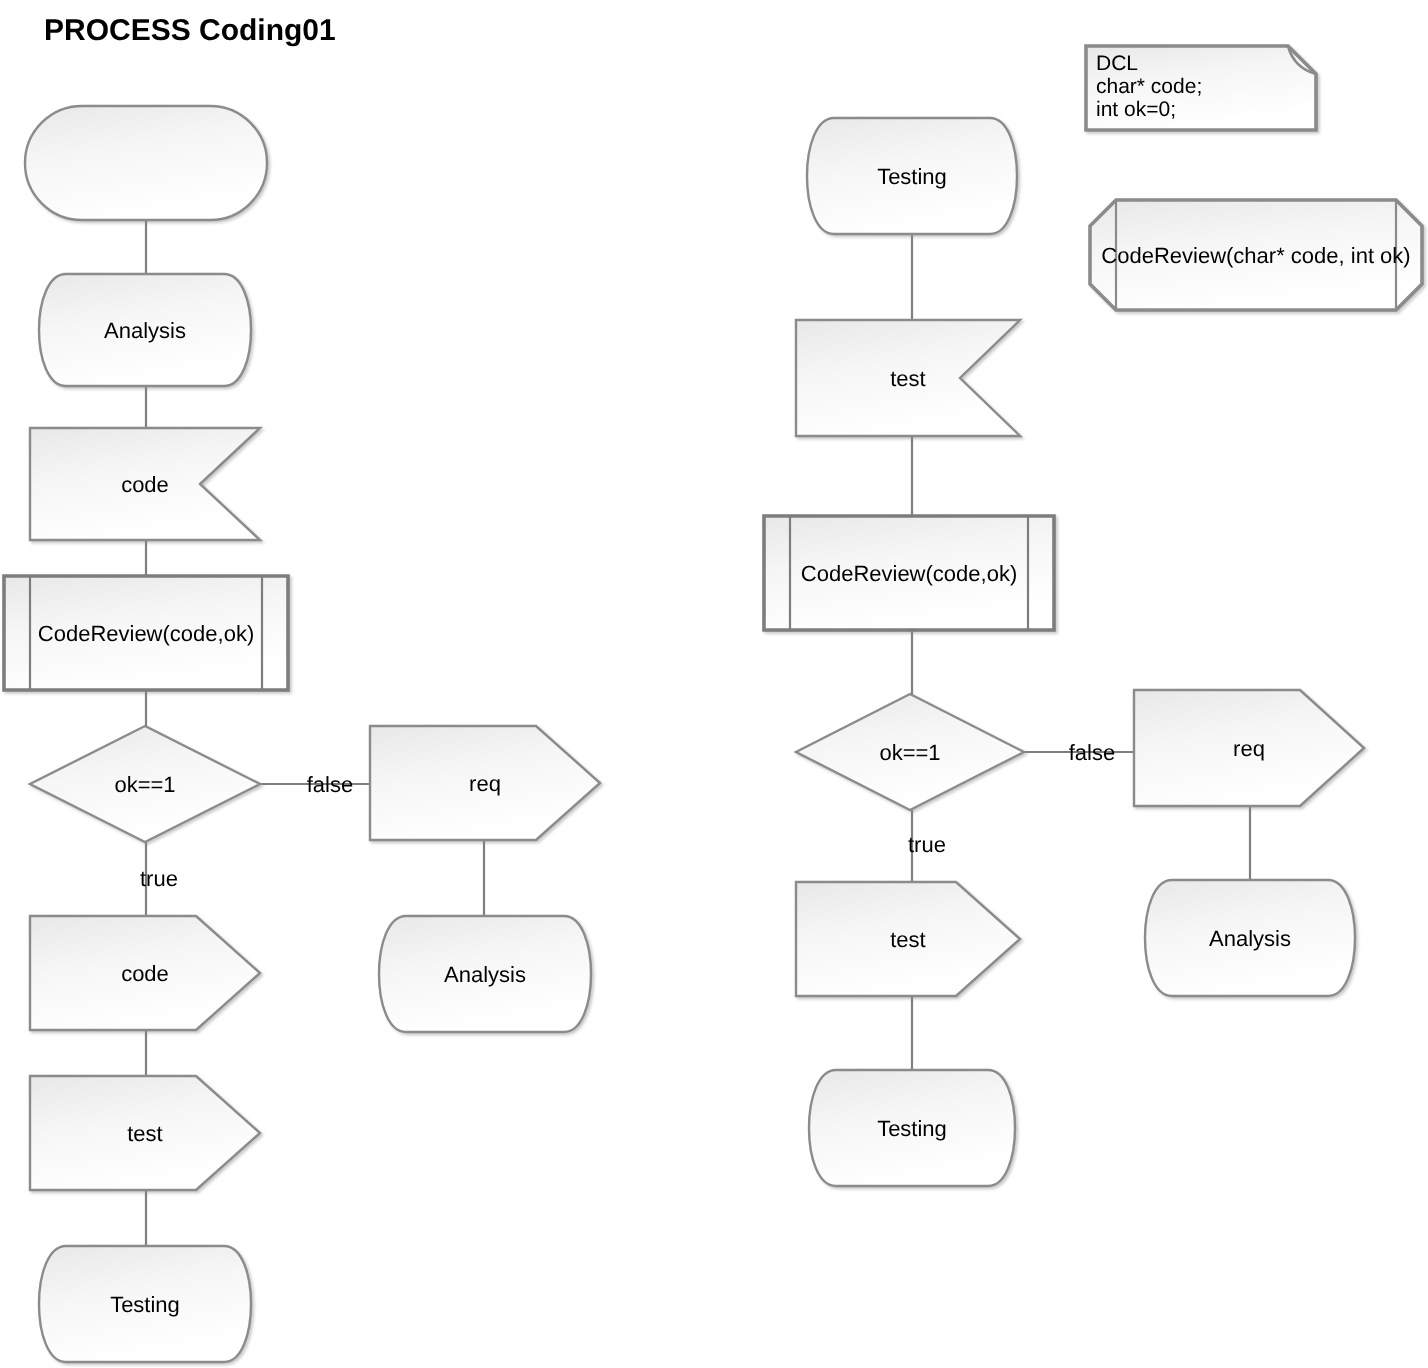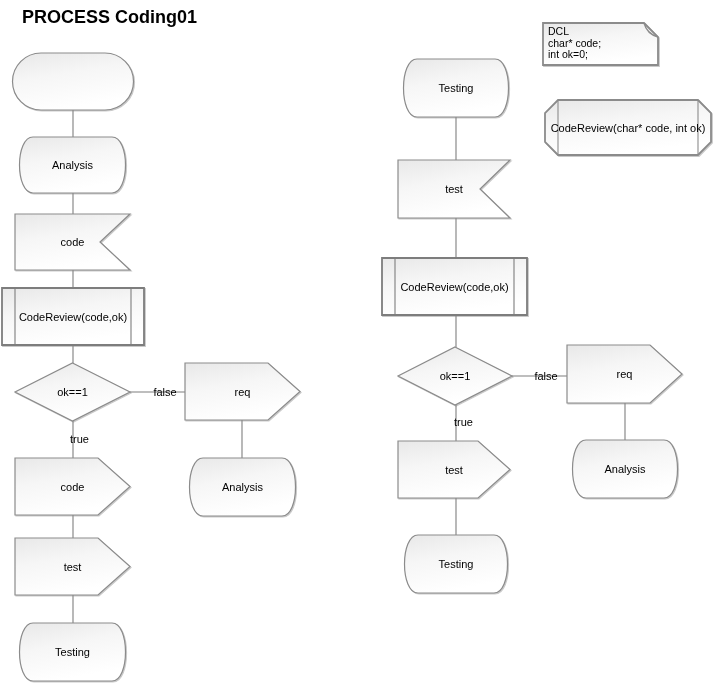--- a/index.html
+++ b/index.html
@@ -1,18 +1,18 @@
 <!DOCTYPE html>
 <html><head>
 <meta charset="utf-8">
 <style>
   html,body{margin:0;padding:0;background:#ffffff;}
   body{width:714px;height:684px;font-family:"Liberation Sans",sans-serif;}
   .canvas{position:relative;width:714px;height:684px;overflow:hidden;background:#ffffff;}
-  .title{position:absolute;left:22px;top:7px;font-size:18px;font-weight:bold;color:#000;text-align:center;}
+  .title{position:absolute;left:22px;top:7px;font-size:15px;font-weight:bold;color:#000;text-align:center;}
   svg{position:absolute;left:0;top:0;}
   .shp{filter:drop-shadow(1.2px 1.4px 0.7px rgba(135,135,135,0.45));}
   text{font-family:"Liberation Sans",sans-serif;}
 </style>
 </head>
 <body>
 
 <div class="canvas">
   <div class="title">PROCESS Coding01</div>
   <svg id="diagram" width="714" height="684" viewBox="0 0 714 684">

